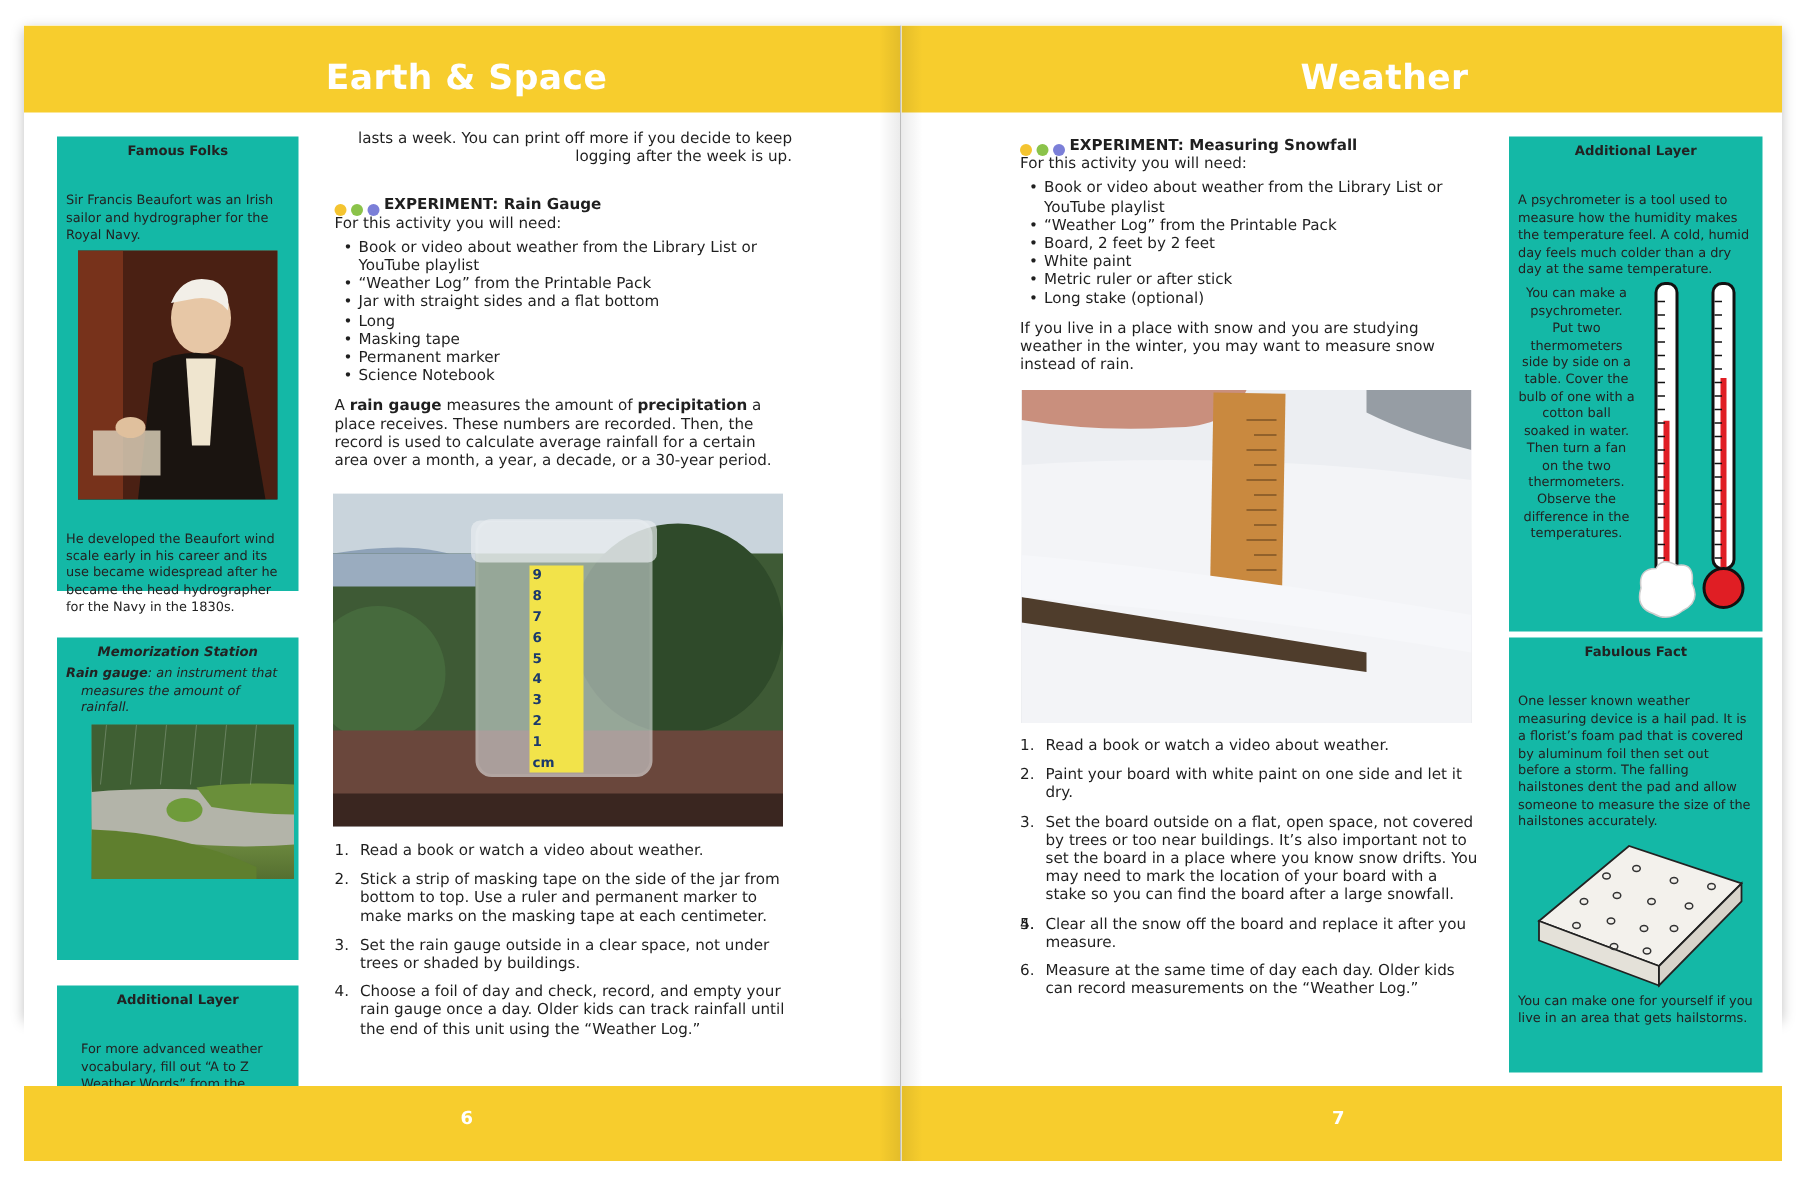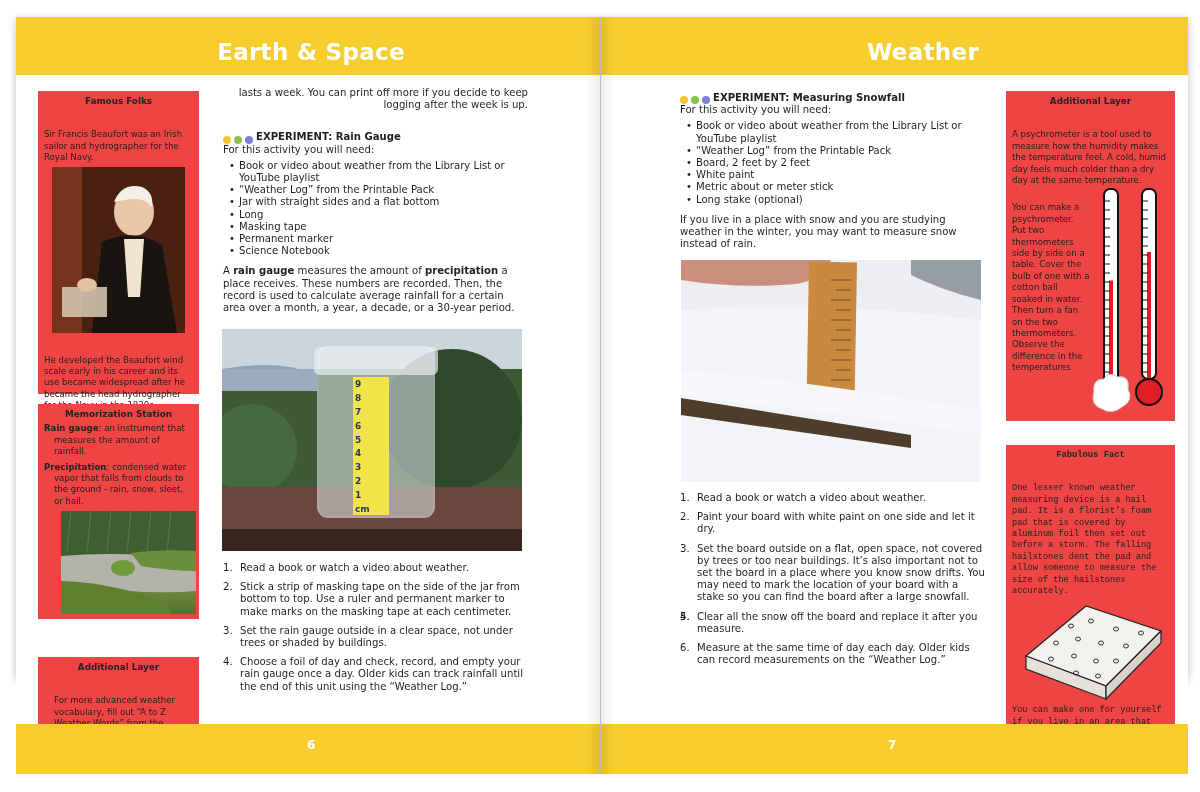--- a/index.html
+++ b/index.html
@@ -16,21 +16,21 @@
   .header-band { position: absolute; left: 0; top: 0; width: 100%; height: 58px; background: #f7cd2d; }
   .header-title { position: absolute; top: 22px; width: 100%; text-align: center; color: #ffffff; font-family: "DejaVu Sans", sans-serif; font-weight: bold; font-size: 23px; letter-spacing: 0.3px; }
   .page.left .header-title { left: 0; width: 585px; padding-left: 5px; }
   .page.right .header-title { left: 16px; width: 587px; padding-left: 25px; }
 
   .footer-band { position: absolute; left: 0; bottom: 0; width: 100%; height: 50px; background: #f7cd2d; }
   .page-num { position: absolute; top: 14px; color: #fff; font-weight: bold; font-size: 12px; }
   .page.left .page-num { left: 291px; }
   .page.right .page-num { left: 287px; }
 
-  .sidebox { position: absolute; background: #ef4444; padding: 5px 6px 6px 6px; font-size: 8.6px; line-height: 11.4px; color: #222; }
+  .sidebox { position: absolute; background: #14b8a6; padding: 5px 6px 6px 6px; font-size: 8.6px; line-height: 11.4px; color: #222; }
   .sidebox .box-title { text-align: center; font-weight: bold; font-size: 8.8px; margin-bottom: 3px; }
   .sidebox p { margin-bottom: 3px; margin-top: 22px; }
   .def { padding-left: 10px; text-indent: -10px; margin-bottom: 4px; }
   .def b { font-weight: bold; }
 
   .col { position: absolute; font-size: 10.1px; line-height: 12.2px; color: #1f1f1f; }
   .col p { margin-bottom: 7px; }
   .exp-head { font-weight: bold; display: flex; align-items: flex-end; margin-top: 2px; }
   .dot { display: inline-block; width: 8px; height: 8px; border-radius: 50%; margin-right: 3px; }
   ul.materials { list-style: none; margin: 4px 0 8px 6px; }
@@ -66,24 +66,23 @@
           <path d="M62 35 Q70 15 90 20 Q102 25 100 40 Q92 30 78 32 Z" fill="#f2efe8"></path>
           <path d="M50 75 Q82 60 110 78 L125 166 L40 166 Z" fill="#1a1410"></path>
           <path d="M72 72 L92 72 L88 130 L76 130 Z" fill="#efe5cf"></path>
           <rect x="10" y="120" width="45" height="30" fill="#d8cdb6" opacity="0.85"></rect>
           <ellipse cx="35" cy="118" rx="10" ry="7" fill="#e0c09d"></ellipse>
         </svg>
       </div>
       <p>He developed the Beaufort wind scale early in his career and its use became widespread after he became the head hydrographer for the Navy in the 1830s.</p>
     </div>
 
-    <div class="sidebox" style="left:22px; top:387px; width:161px; height:215px;">
+    <div class="sidebox" style="left:22px; top:408px; width:161px; height:215px;font-style:italic;">
       <div class="box-title">Memorization Station</div>
       <div class="def"><b>Rain gauge</b><span>: an instrument that measures the amount of rainfall.</span></div>
-      <div class="def"><b>Precipitation</b><span>: condensed water vapor that falls from clouds to the ground - rain, snow, sleet, or hail.</span></div>
       <div class="photo floodphoto" style="position:relative; width:135px; height:103px; margin:3px 0 0 17px;">
         <svg width="135" height="103" viewBox="0 0 135 103">
           <rect width="135" height="45" fill="#3f5f33"></rect>
           <path d="M0 45 Q60 40 135 48 L135 80 Q70 85 0 70 Z" fill="#b3b4a9"></path>
           <ellipse cx="62" cy="57" rx="12" ry="8" fill="#6f9b3b"></ellipse>
           <path d="M70 42 Q100 38 135 40 L135 60 Q110 60 80 55 Z" fill="#6a8f3a"></path>
           <path d="M0 70 Q60 72 110 95 L110 103 L0 103 Z" fill="#5f7f2e"></path>
           <g stroke="#ffffff" stroke-opacity="0.25" stroke-width="0.6">
             <line x1="10" y1="0" x2="6" y2="40"></line>
               <line x1="30" y1="0" x2="26" y2="40"></line>
@@ -175,21 +174,21 @@
         <span class="dot" style="background:#8bc34a;"></span>
         <span class="dot" style="background:#7b7fd8;"></span>
         <span>EXPERIMENT: Measuring Snowfall</span>
       </div>
       <div>For this activity you will need:</div>
       <ul class="materials">
         <li>Book or video about weather from the Library List or YouTube playlist</li>
         <li>“Weather Log” from the Printable Pack</li>
         <li>Board, 2 feet by 2 feet</li>
         <li>White paint</li>
-        <li>Metric about or meter stick</li>
+        <li>Metric ruler or after stick</li>
         <li>Long stake (optional)</li>
       </ul>
       <p>If you live in a place with snow and you are studying weather in the winter, you may want to measure snow instead of rain.</p>
     </div>
 
     <div class="photo snowphoto" style="left:80px; top:243px; width:300px; height:222px;">
       <svg width="300" height="222" viewBox="0 0 300 222">
         <rect width="300" height="222" fill="#eceef2"></rect>
         <path d="M230 0 L300 0 L300 40 Q260 30 230 15 Z" fill="#5d6770" opacity="0.6"></path>
         <path d="M0 0 L150 0 Q140 25 100 25 Q50 28 0 20 Z" fill="#c98f7d"></path>
@@ -220,21 +219,21 @@
         <li><span class="num">3.</span><span>Set the board outside on a flat, open space, not covered by trees or too near buildings. It’s also important not to set the board in a place where you know snow drifts. You may need to mark the location of your board with a stake so you can find the board after a large snowfall.</span></li>
         <li><span class="num">4.</span></li>
         <li><span class="num">5.</span><span>Clear all the snow off the board and replace it after you measure.</span></li>
         <li><span class="num">6.</span><span>Measure at the same time of day each day. Older kids can record measurements on the “Weather Log.”</span></li>
       </ol>
     </div>
 
     <div class="sidebox" style="left:405px; top:74px; width:169px; height:330px;">
       <div class="box-title">Additional Layer</div>
       <p>A psychrometer is a tool used to measure how the humidity makes the temperature feel. A cold, humid day feels much colder than a dry day at the same temperature.</p>
-      <p style="width:78px; margin-top:16px;">You can make a psychrometer. Put two thermometers side by side on a table. Cover the bulb of one with a cotton ball soaked in water. Then turn a fan on the two thermometers. Observe the difference in the temperatures.</p>
+      <p style="width:78px; margin-top:5px;text-align:center;">You can make a psychrometer. Put two thermometers side by side on a table. Cover the bulb of one with a cotton ball soaked in water. Then turn a fan on the two thermometers. Observe the difference in the temperatures.</p>
       <svg id="thermo-svg" style="position:absolute; left:86px; top:96px;" width="80" height="230" viewBox="0 0 80 230">
         <g>
           <rect x="12" y="2" width="14" height="195" rx="6" fill="#ffffff" stroke="#111" stroke-width="2"></rect>
           <rect id="wet-fill" x="17" y="93.49999999999999" width="4" height="106.50000000000001" fill="#e01e24"></rect>
           <g id="wet-ticks" stroke="#111" stroke-width="1">
               <line x1="13" x2="18" y1="14" y2="14"></line>
               <line x1="13" x2="18" y1="23" y2="23"></line>
               <line x1="13" x2="18" y1="32" y2="32"></line>
               <line x1="13" x2="18" y1="41" y2="41"></line>
               <line x1="13" x2="18" y1="50" y2="50"></line>
@@ -279,21 +278,21 @@
               <line x1="51" x2="56" y1="158" y2="158"></line>
               <line x1="51" x2="56" y1="167" y2="167"></line>
               <line x1="51" x2="56" y1="176" y2="176"></line>
               <line x1="51" x2="56" y1="185" y2="185"></line>
             </g>
           <circle cx="57" cy="205" r="13" fill="#e01e24" stroke="#111" stroke-width="2"></circle>
         </g>
       </svg>
     </div>
 
-    <div class="sidebox" style="left:405px; top:428px; width:169px; height:290px;font-family:Liberation Mono, monospace;">
+    <div class="sidebox" style="left:405px; top:408px; width:169px; height:290px;">
       <div class="box-title">Fabulous Fact</div>
       <p>One lesser known weather measuring device is a hail pad. It is a florist’s foam pad that is covered by aluminum foil then set out before a storm. The falling hailstones dent the pad and allow someone to measure the size of the hailstones accurately.</p>
       <svg width="150" height="100" viewBox="0 0 150 100" style="display:block; margin:4px 0 4px 4px;">
         <path d="M10 55 L70 5 L145 30 L90 85 Z" fill="#f3f1ec" stroke="#222" stroke-width="1.2"></path>
         <path d="M10 55 L10 68 L90 98 L90 85 Z" fill="#e4e1d9" stroke="#222" stroke-width="1.2"></path>
         <path d="M90 85 L90 98 L145 42 L145 30 Z" fill="#d8d4ca" stroke="#222" stroke-width="1.2"></path>
         <g fill="none" stroke="#333" stroke-width="1">
           <ellipse cx="55" cy="25" rx="2.5" ry="2"></ellipse>
             <ellipse cx="75" cy="20" rx="2.5" ry="2"></ellipse>
             <ellipse cx="100" cy="28" rx="2.5" ry="2"></ellipse>

